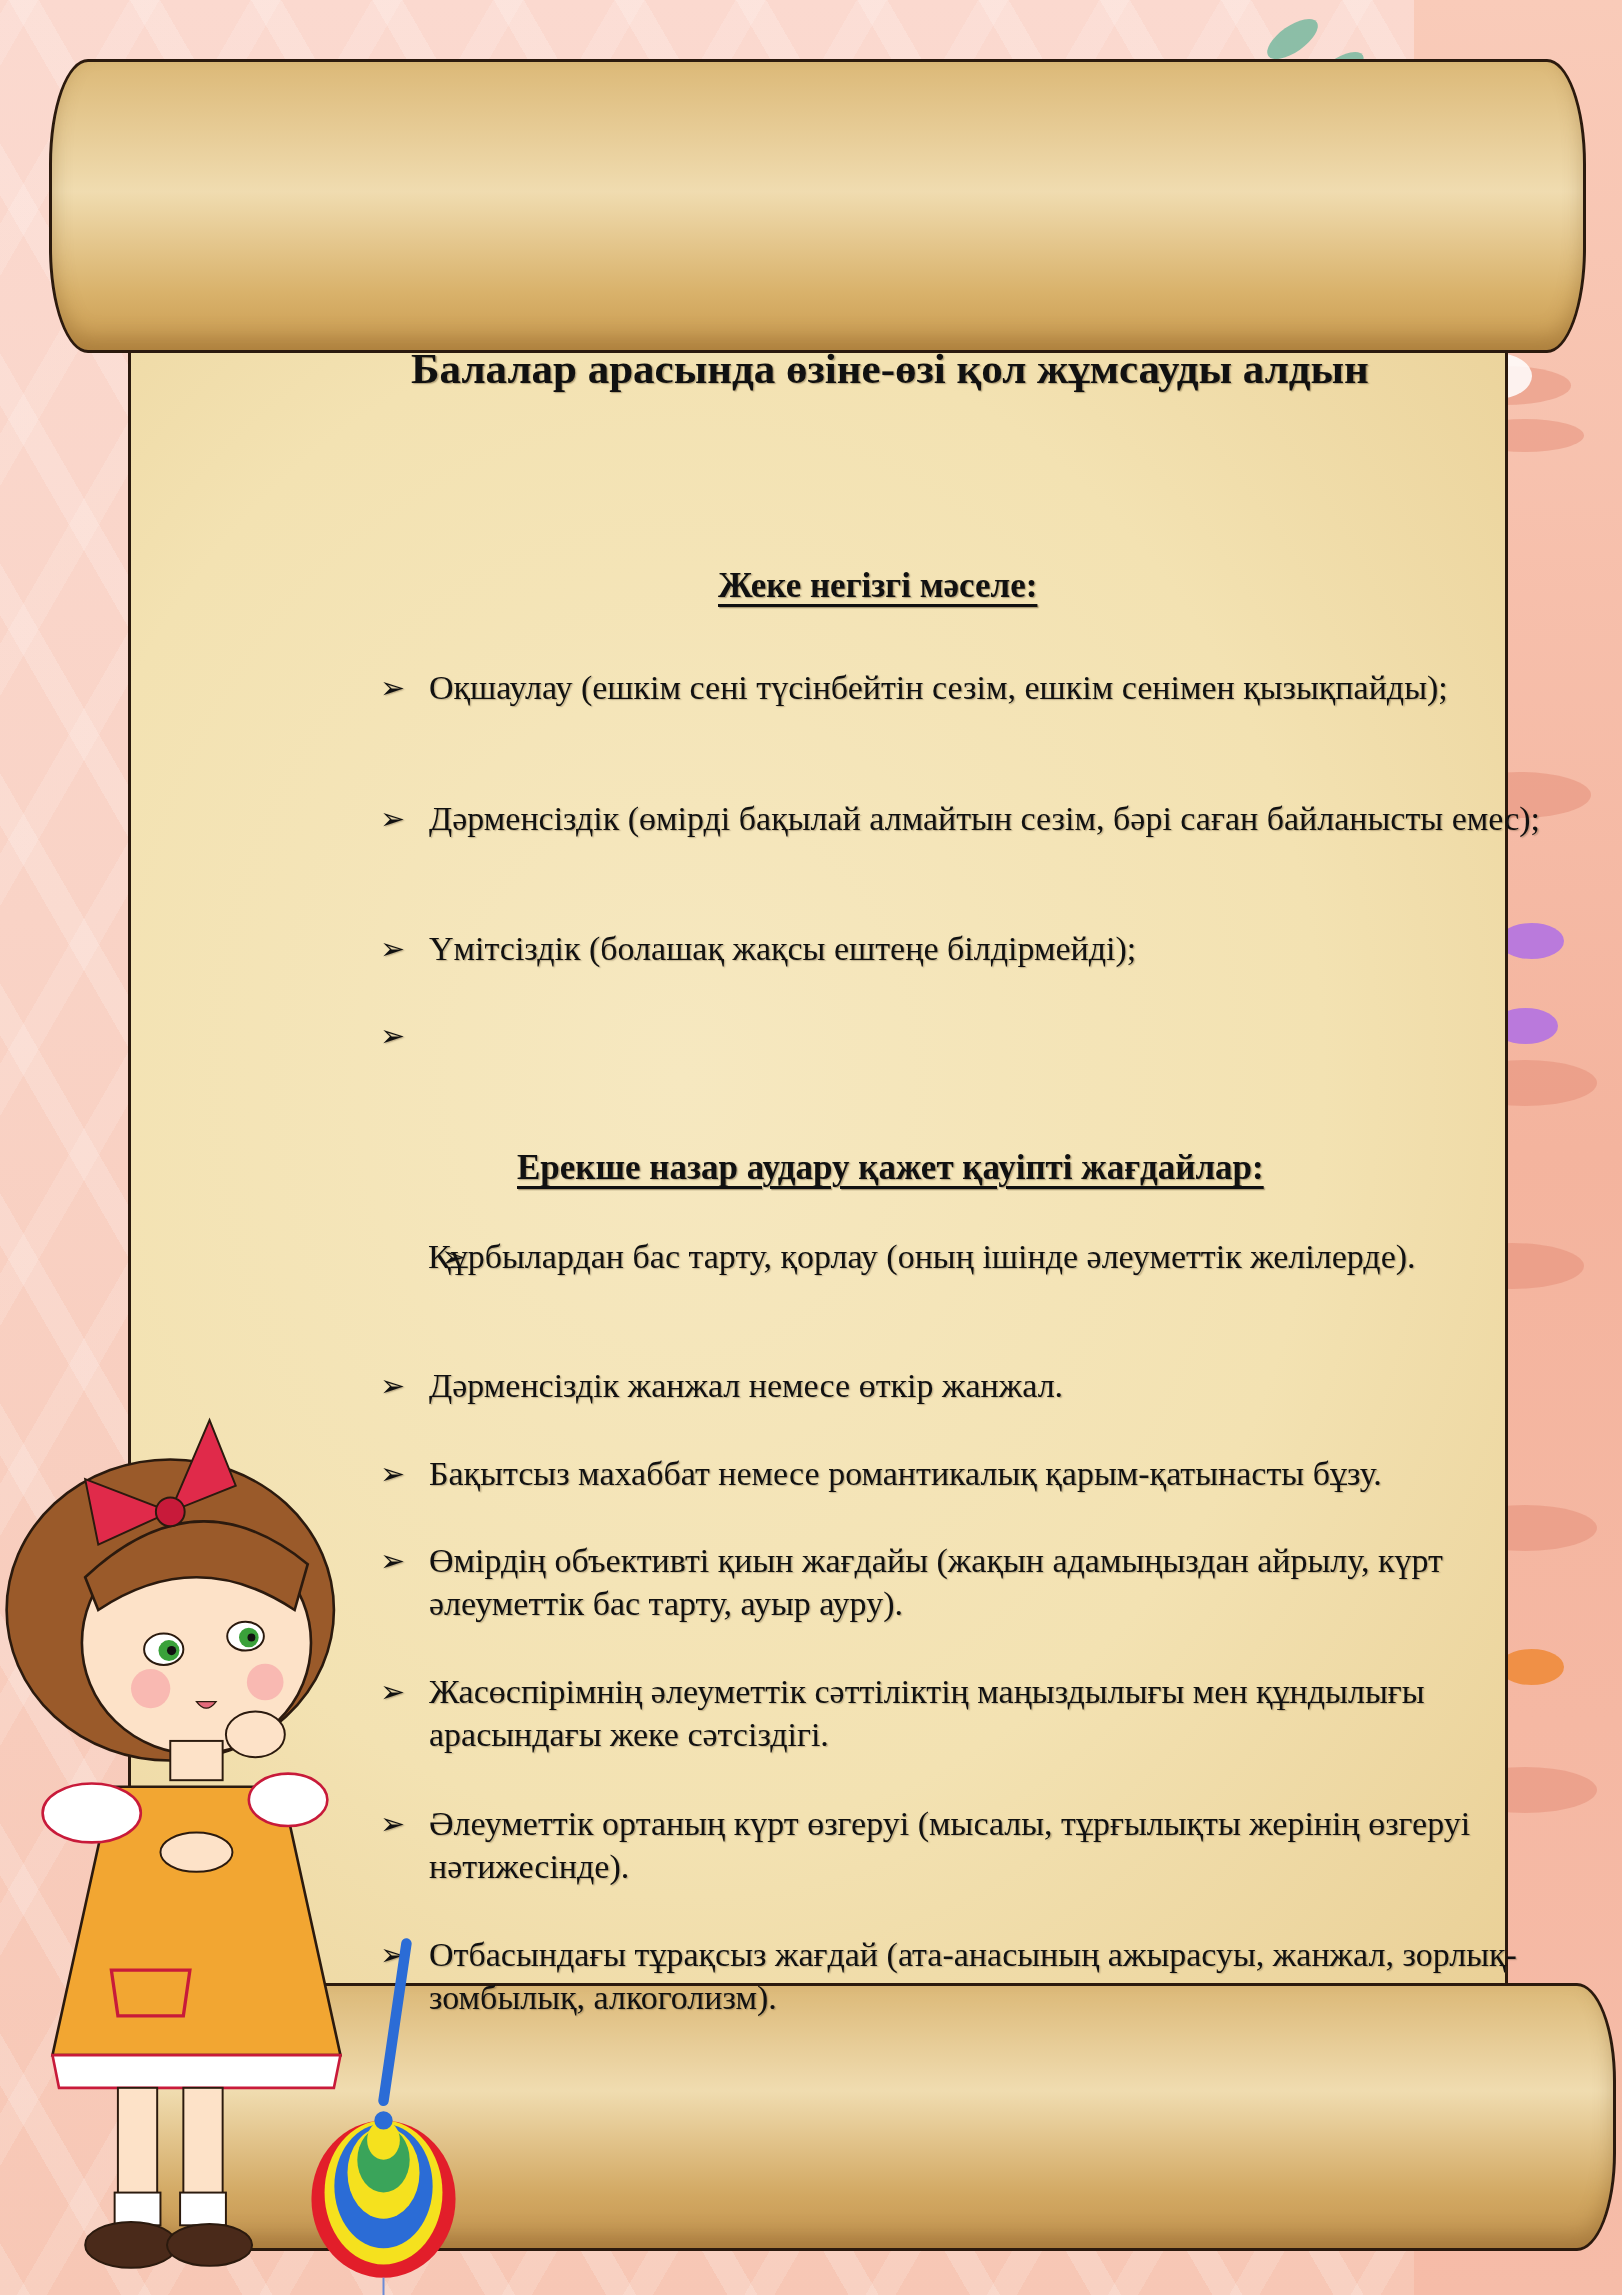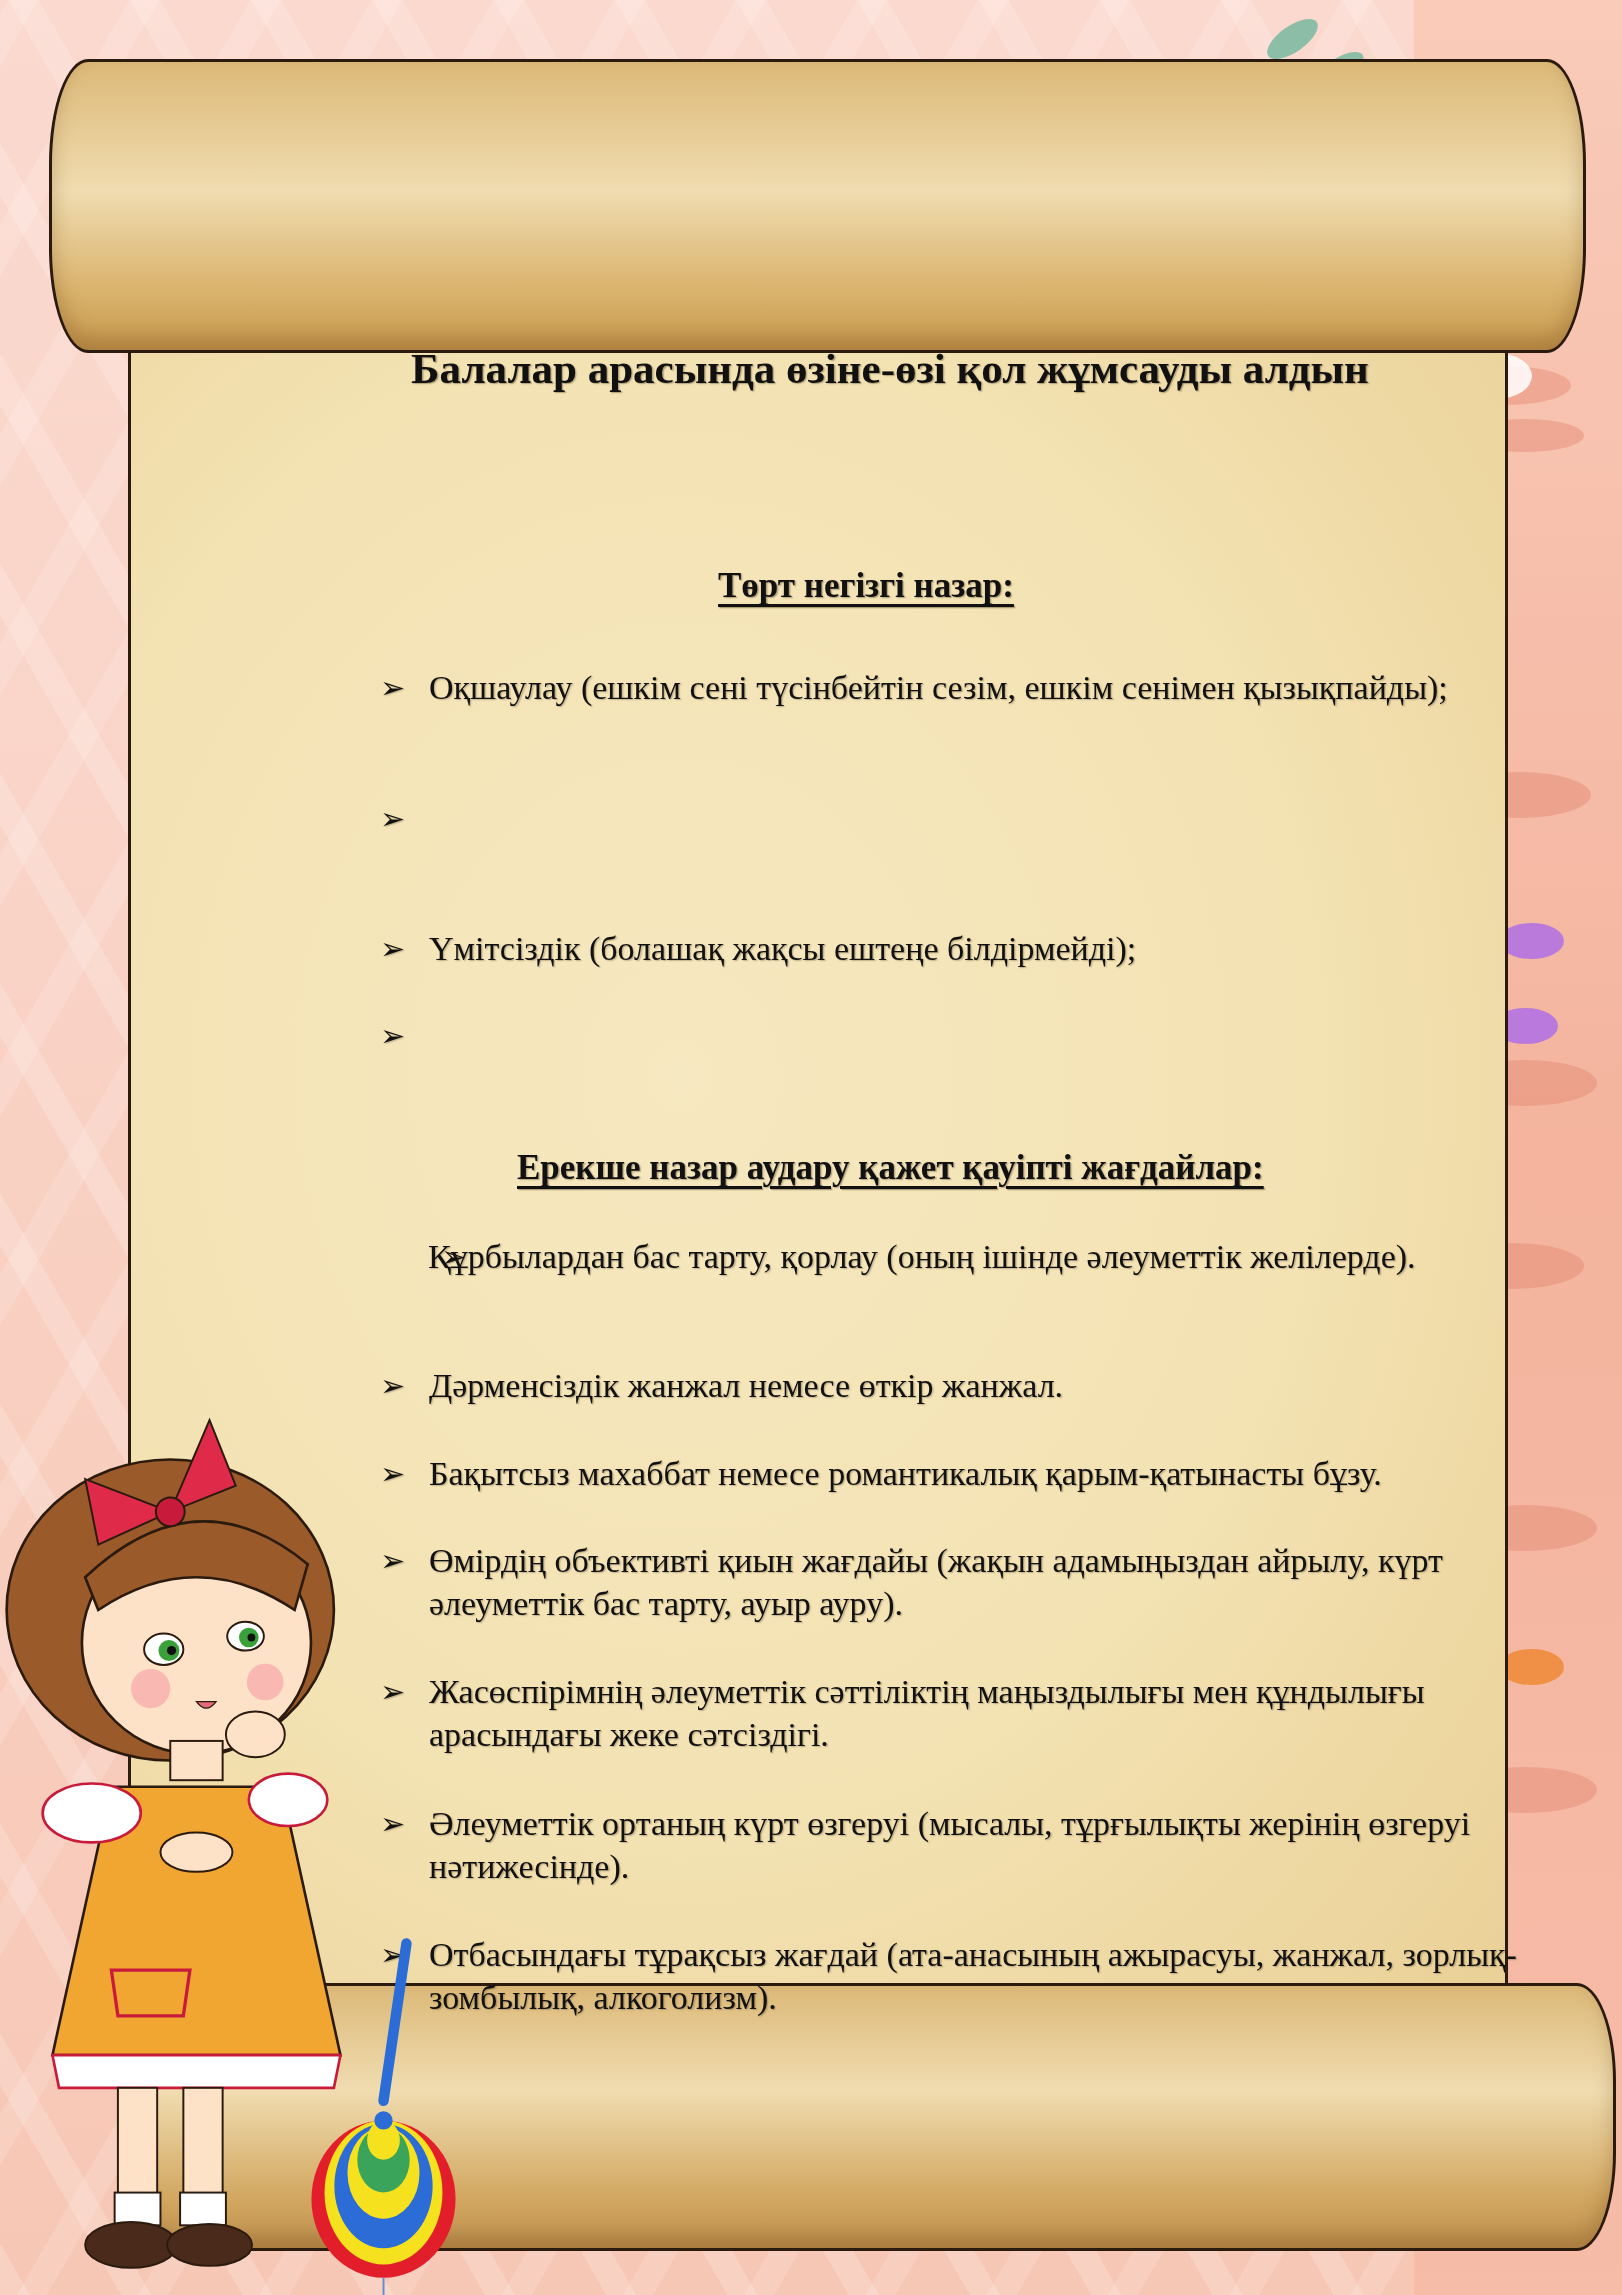--- a/index.html
+++ b/index.html
@@ -91,28 +91,29 @@
 
 <div class="scroll-body"></div>
 <div class="scroll-top"></div>
 <div class="scroll-bottom"></div>
 
 <div class="content">
   <div class="title">
     <div>Балалар арасында өзіне-өзі қол жұмсауды алдын</div>
   </div>
 
-  <div class="subhead" style="left:718px;top:558px;">Төрт негізгі назар:</div>
+  <div class="subhead" style="left:718px;top:558px;">Жеке негізгі мәселе:</div>
 
   <div class="item" style="top:658px;">
     <span class="bullet">➢</span>
     <span>Оқшаулау (ешкім сені түсінбейтін сезім, ешкім сенімен қызықпайды);</span>
   </div>
   <div class="item" style="top:789px;">
     <span class="bullet">➢</span>
+    <span>Дәрменсіздік (өмірді бақылай алмайтын сезім, бәрі саған байланысты емес);</span>
   </div>
   <div class="item" style="top:919px;">
     <span class="bullet">➢</span>
     <span>Үмітсіздік (болашақ жақсы ештеңе білдірмейді);</span>
   </div>
   <div class="item" style="top:1006px;">
     <span class="bullet">➢</span>
   </div>
 
   <div class="subhead" style="left:517px;top:1140px;">Ерекше назар аудару қажет қауіпті жағдайлар:</div>

